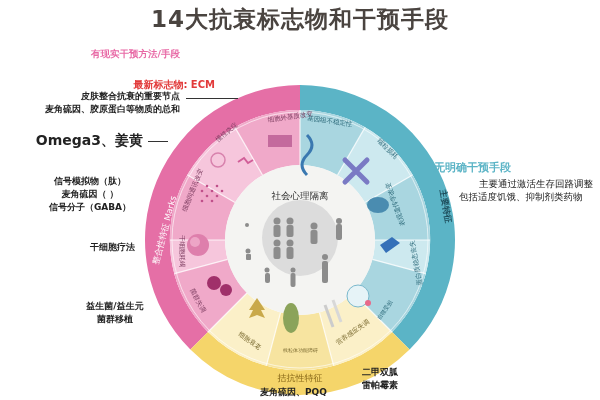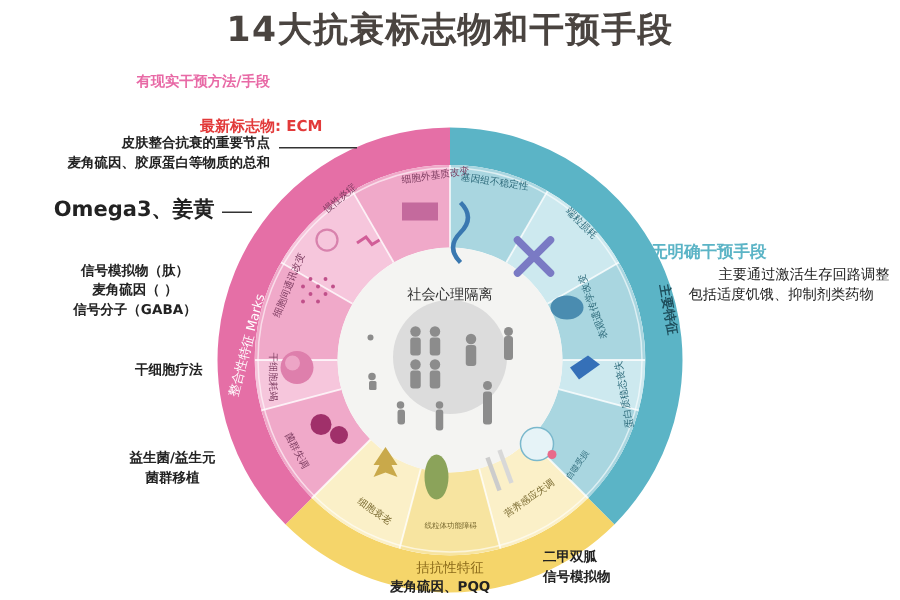--- a/index.html
+++ b/index.html
@@ -179,13 +179,13 @@
 <div class="ann c" style="left:75px;top:313px;width:80px;">菌群移植</div>
 
 <div class="ann" style="left:177px;top:371px;margin-top:36px;">抑制剂类药物</div>
 
 <div class="ann teal-h" style="left:434px;top:161px;">无明确干预手段</div>
 <div class="ann" style="left:459px;top:177px;font-weight:normal;font-size:9.5px;margin-left:20px;">主要通过激活生存回路调整</div>
 <div class="ann" style="left:459px;top:190px;font-weight:normal;font-size:9.5px;">包括适度饥饿、抑制剂类药物</div>
 
 <div class="ann" style="left:260px;top:386px;text-align:center;">麦角硫因、PQQ</div>
 <div class="ann" style="left:362px;top:366px;">二甲双胍</div>
-<div class="ann" style="left:362px;top:379px;">信号模拟物</div>
+<div class="ann" style="left:362px;top:379px;">雷帕霉素</div>
 
 </body></html>

